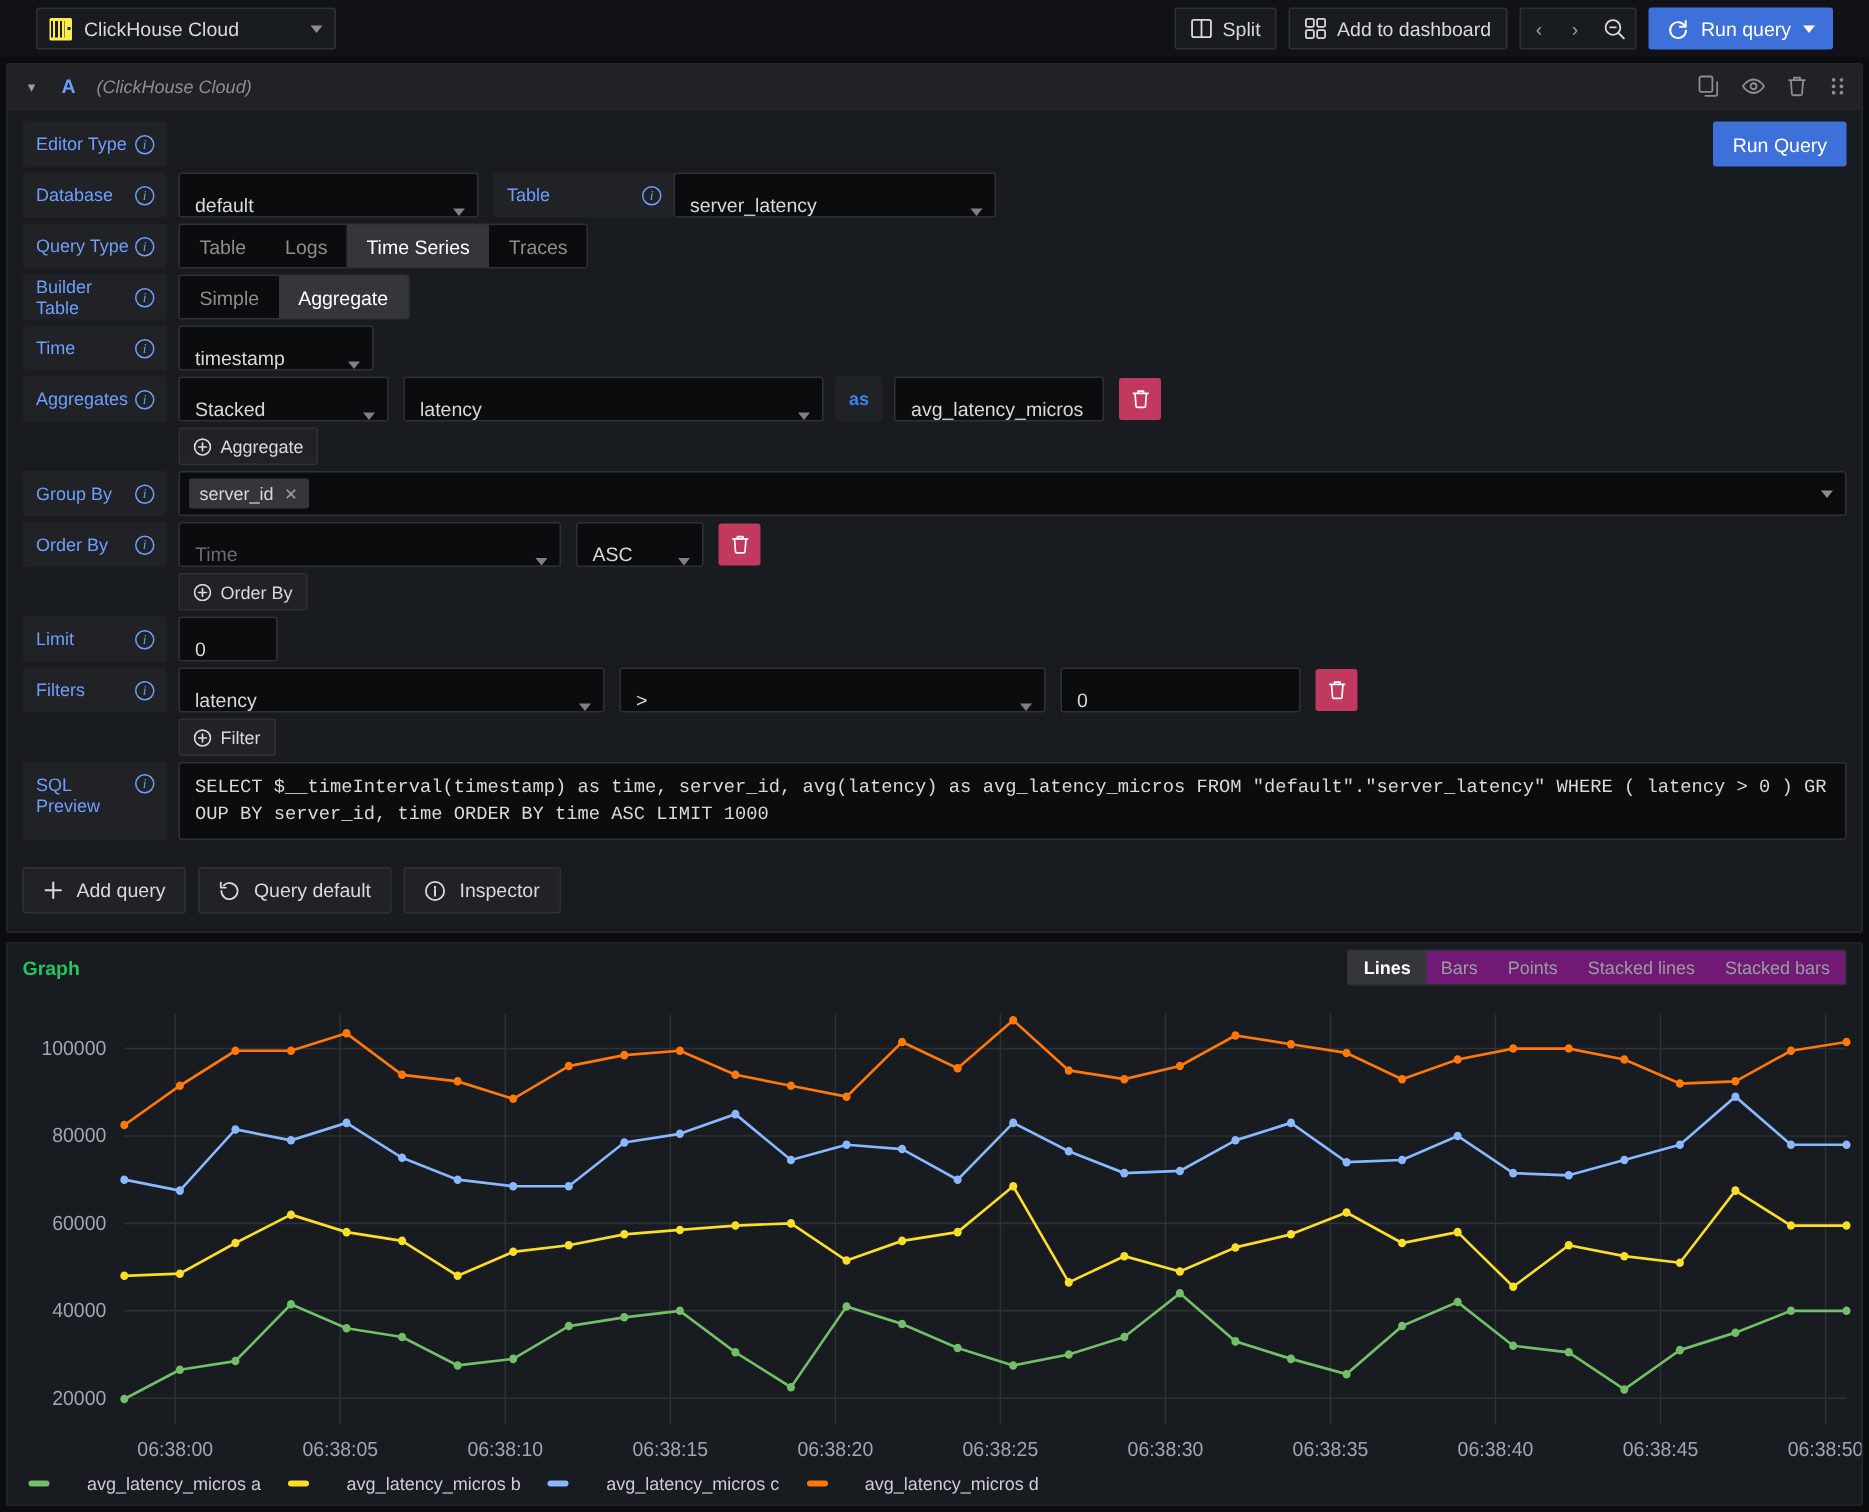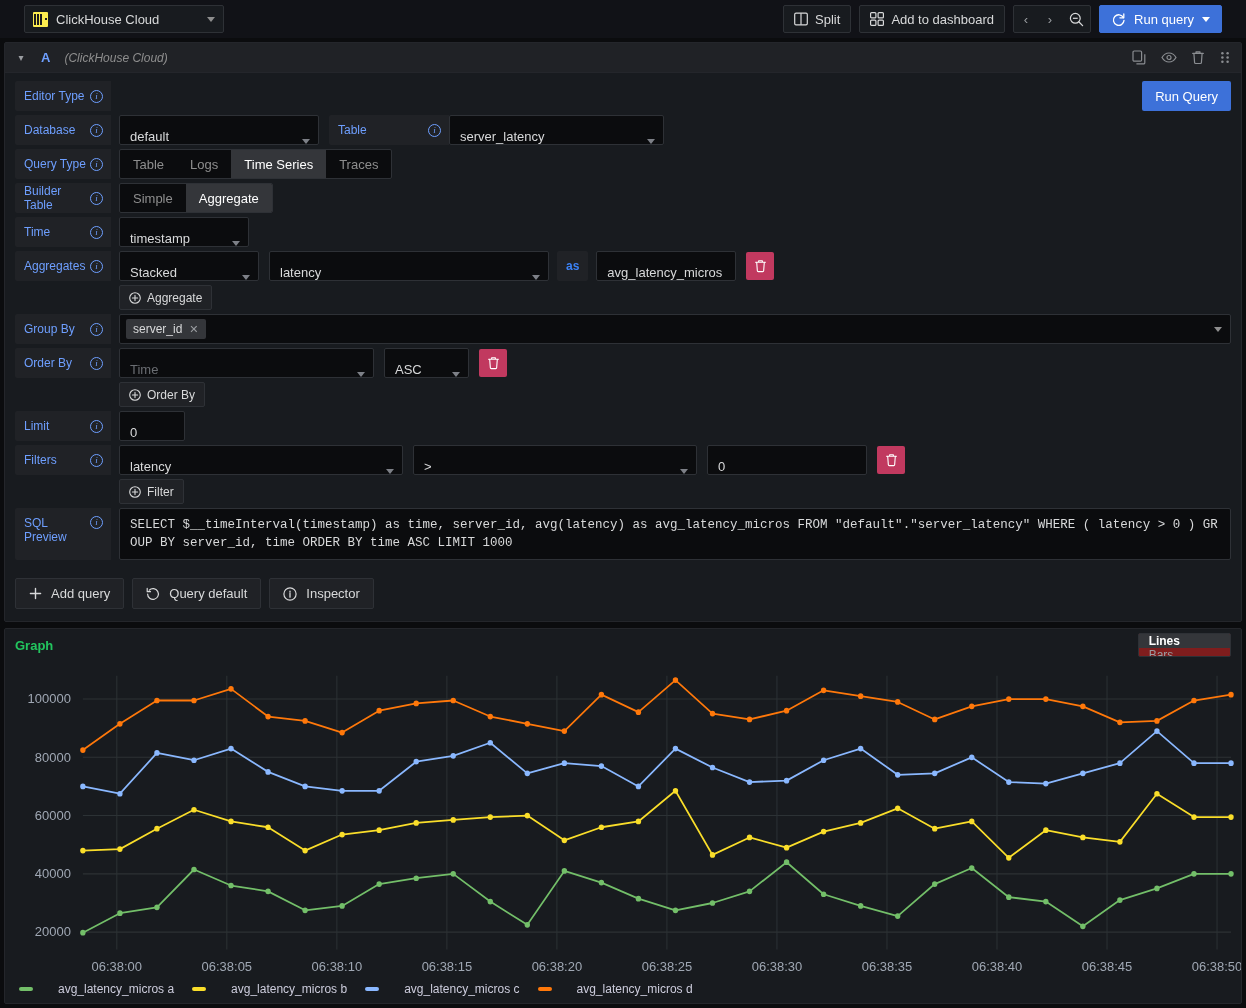--- a/index.html
+++ b/index.html
@@ -182,21 +182,21 @@
     background: #181b1f; border: 1px solid #24262b; border-radius: 2px;
     display: flex; flex-direction: column;
   }
   .ghead {
     height: 32px; flex: 0 0 32px; display: flex; align-items: center;
     padding: 0 10px;
   }
   .gtitle { font-size: 13px; font-weight: 600; color: #22c55e; }
   .gmodes {
     margin-left: auto; display: inline-flex; height: 24px;
-    border: 1px solid #2e3136; border-radius: 2px; background: #7f1d1d; overflow: hidden; flex-direction: column;
+    border: 1px solid #2e3136; border-radius: 2px; background: #701a75; overflow: hidden;
   }
   .gmodes .opt {
     display: flex; align-items: center; padding: 0 10px;
     font-size: 12px; color: #9a9da1; white-space: nowrap;
   }
   .gmodes .opt.on { background: #34363a; color: #fff; font-weight: 600; }
 
   .gplot { flex: 1; min-height: 0; position: relative; }
   .gplot svg { display: block; width: 100%; height: 100%; }
 

